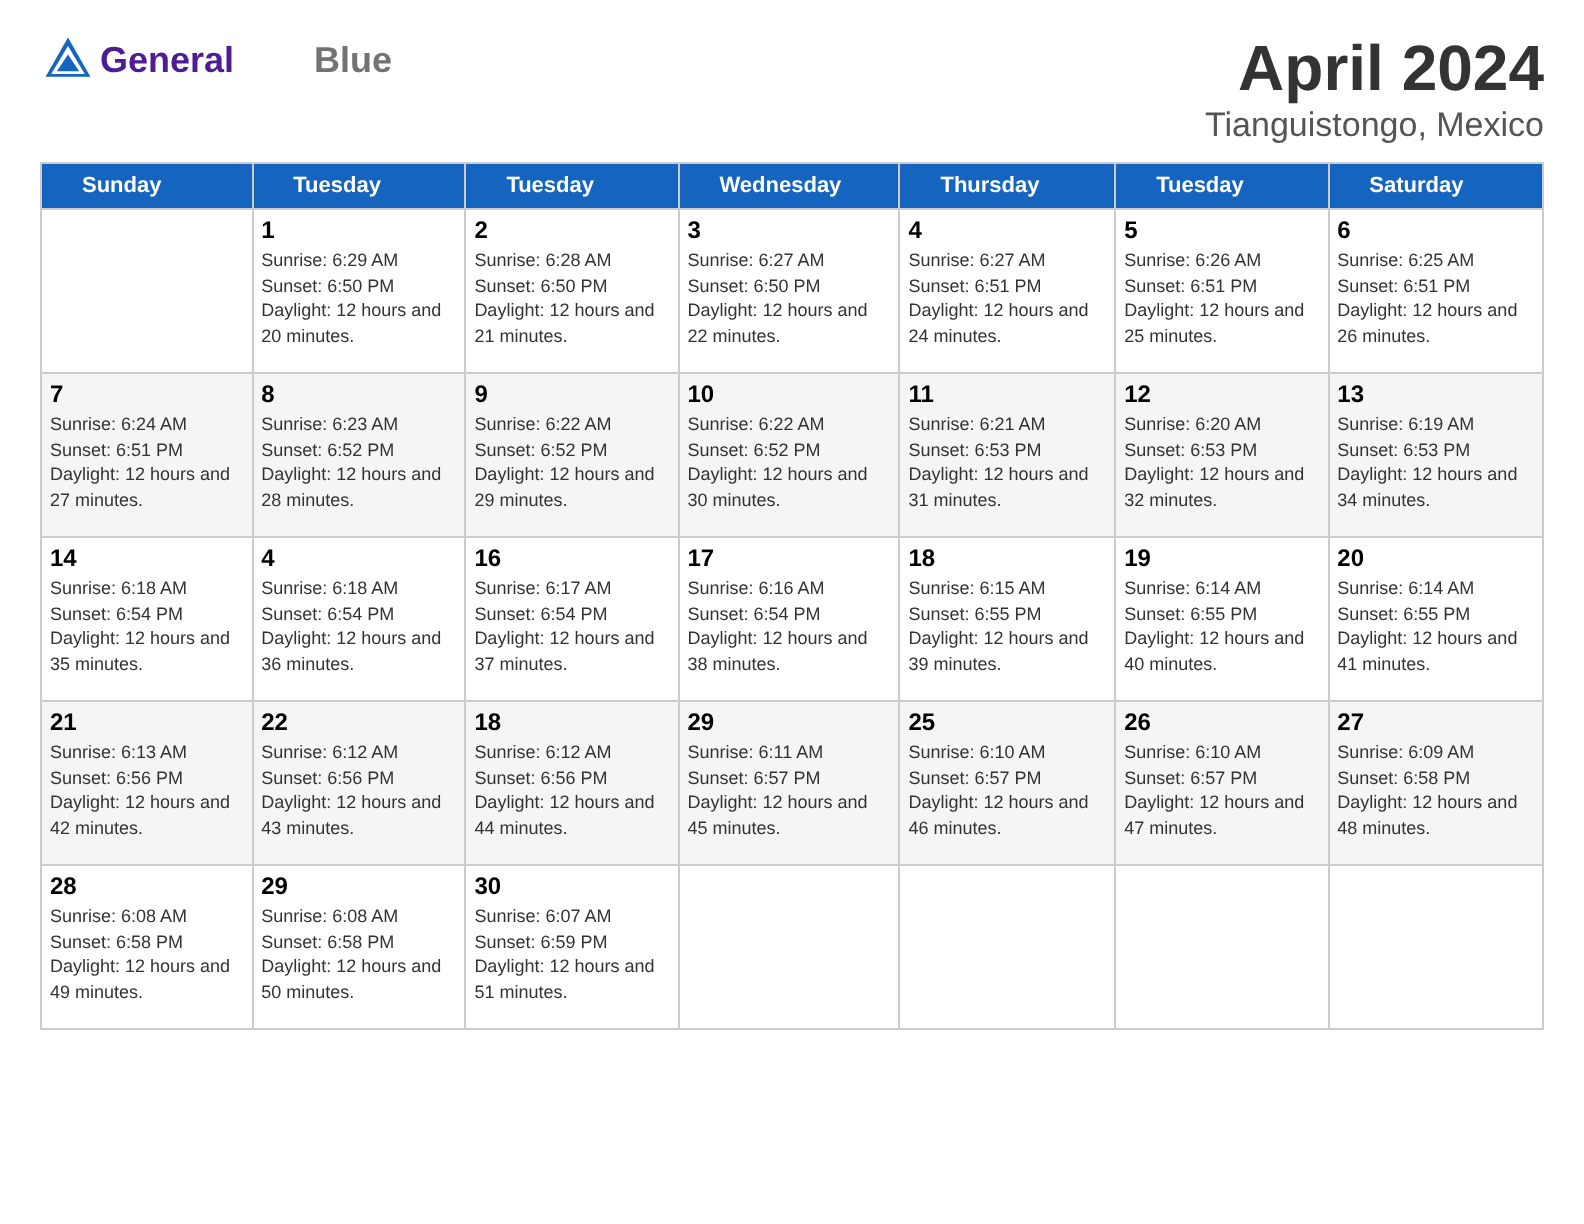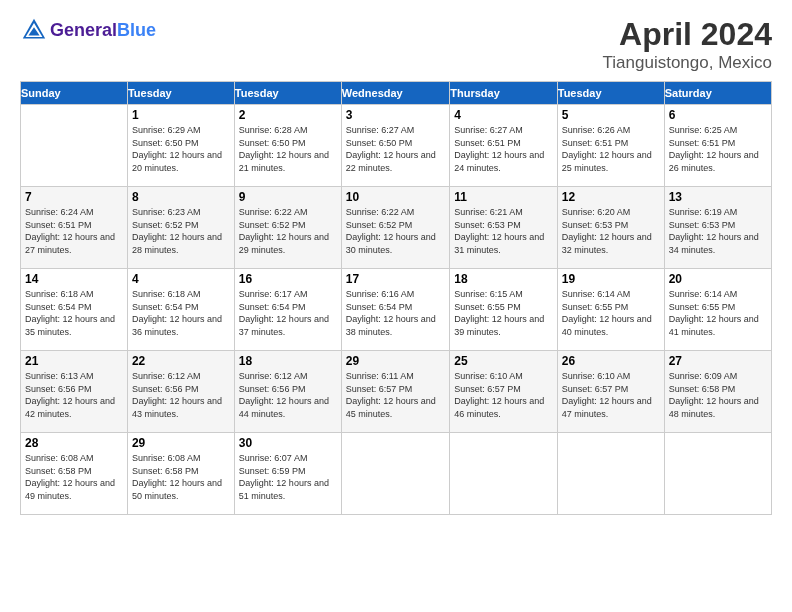--- a/index.html
+++ b/index.html
@@ -22,21 +22,21 @@
     }
     .logo {
       display: flex;
       align-items: center;
     }
     .logo-text {
       font-size: 18px;
       font-weight: bold;
     }
     .logo-general { color: #4c1d95; }
-    .logo-blue { color: #3b82f6; }
+    .logo-blue { color: #737373; margin-left: 40px; }
     .logo-icon {
       width: 28px;
       height: 28px;
       margin-right: 2px;
     }
     .title-block {
       text-align: right;
     }
     .month-title {
       font-size: 32px;
@@ -49,21 +49,21 @@
       color: #555;
     }
     table {
       width: 100%;
       border-collapse: collapse;
       font-size: 9.5px;
     }
     thead tr th {
       background: #1565c0;
       color: #fff;
-      padding: 5px 0;
+      padding: 5px 20px;
       text-align: left;
       font-size: 11px;
       font-weight: bold;
       border: 1px solid #ccc;
     }
     tbody tr td {
       border: 1px solid #ccc;
       vertical-align: top;
       padding: 3px 4px;
       height: 82px;

